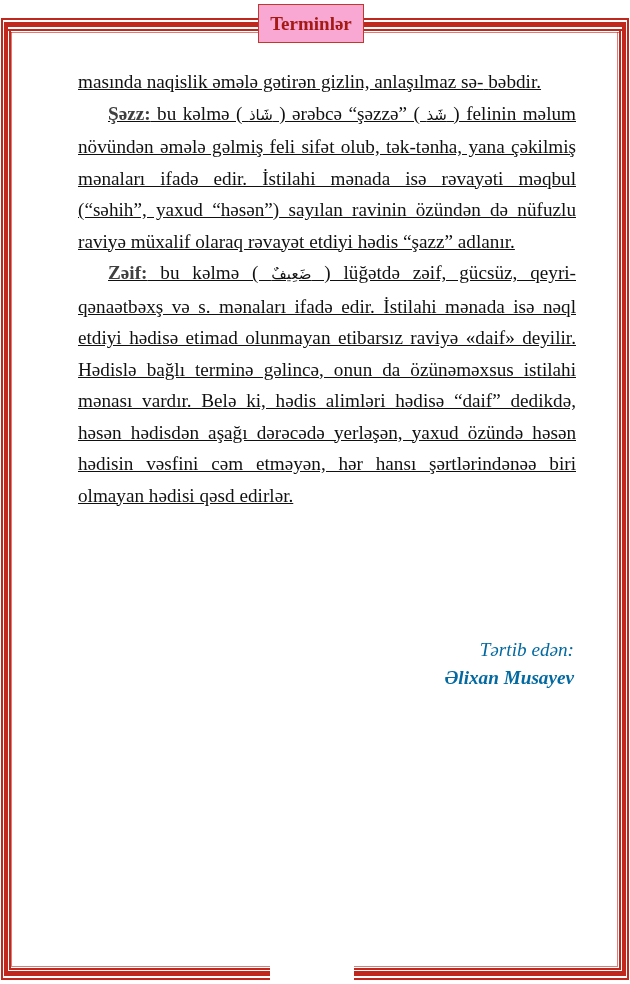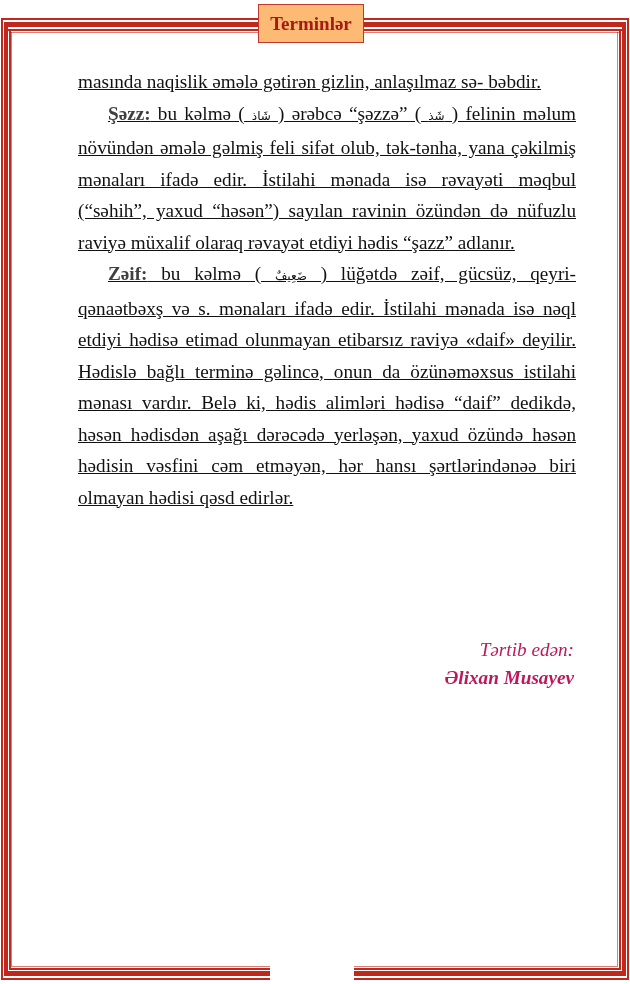--- a/index.html
+++ b/index.html
@@ -1,34 +1,34 @@
 <!DOCTYPE html>
 <html><head>
 <meta charset="utf-8">
 <style>
   html, body { margin: 0; padding: 0; background: #ffffff; }
   body { width: 630px; height: 984px; position: relative; overflow: hidden; font-family: "Liberation Serif", "DejaVu Serif", serif; }
   .frame-line { position: absolute; background: #c0281e; }
   .gap-cover { position: absolute; background: #ffffff; }
   .title-box {
     position: absolute; left: 258px; top: 4px; width: 104px; height: 37px;
-    border: 1.5px solid #c0392b; background: #fdba74;
+    border: 1.5px solid #c0392b; background: #f9a8d4;
     display: flex; align-items: center; justify-content: center;
     color: #a31b12; font-weight: bold; font-size: 19px;
   }
   .content {
     position: absolute; left: 78px; top: 66px; width: 498px;
     font-size: 19.2px; line-height: 31.5px; color: #111;
     text-align: justify;
   }
   .content p { margin: 0; text-decoration: underline; }
   .indent { text-indent: 30px; }
   .term { color: #404040; font-weight: bold; }
-  .arabic { font-family: "DejaVu Sans", sans-serif; font-size: 12px; }
-  .signature { position: absolute; right: 56px; top: 636px; text-align: right; font-size: 19.2px; line-height: 28px; font-style: italic; color: #be185d; }
+  .arabic { font-family: "DejaVu Sans", sans-serif; font-size: 15px; }
+  .signature { position: absolute; right: 56px; top: 636px; text-align: right; font-size: 19.2px; line-height: 28px; font-style: italic; color: #0369a1; }
   .signature .name { font-weight: bold; }
 </style>
 </head>
 <body>
 
 <div>
 
   <div class="frame-line" style="left:1px; top:18px; width:628px; height:1.5px;"></div>
   <div class="frame-line" style="left:4px; top:22px; width:622px; height:5px;"></div>
   <div class="frame-line" style="left:8px; top:29px; width:614px; height:1.5px;"></div>

